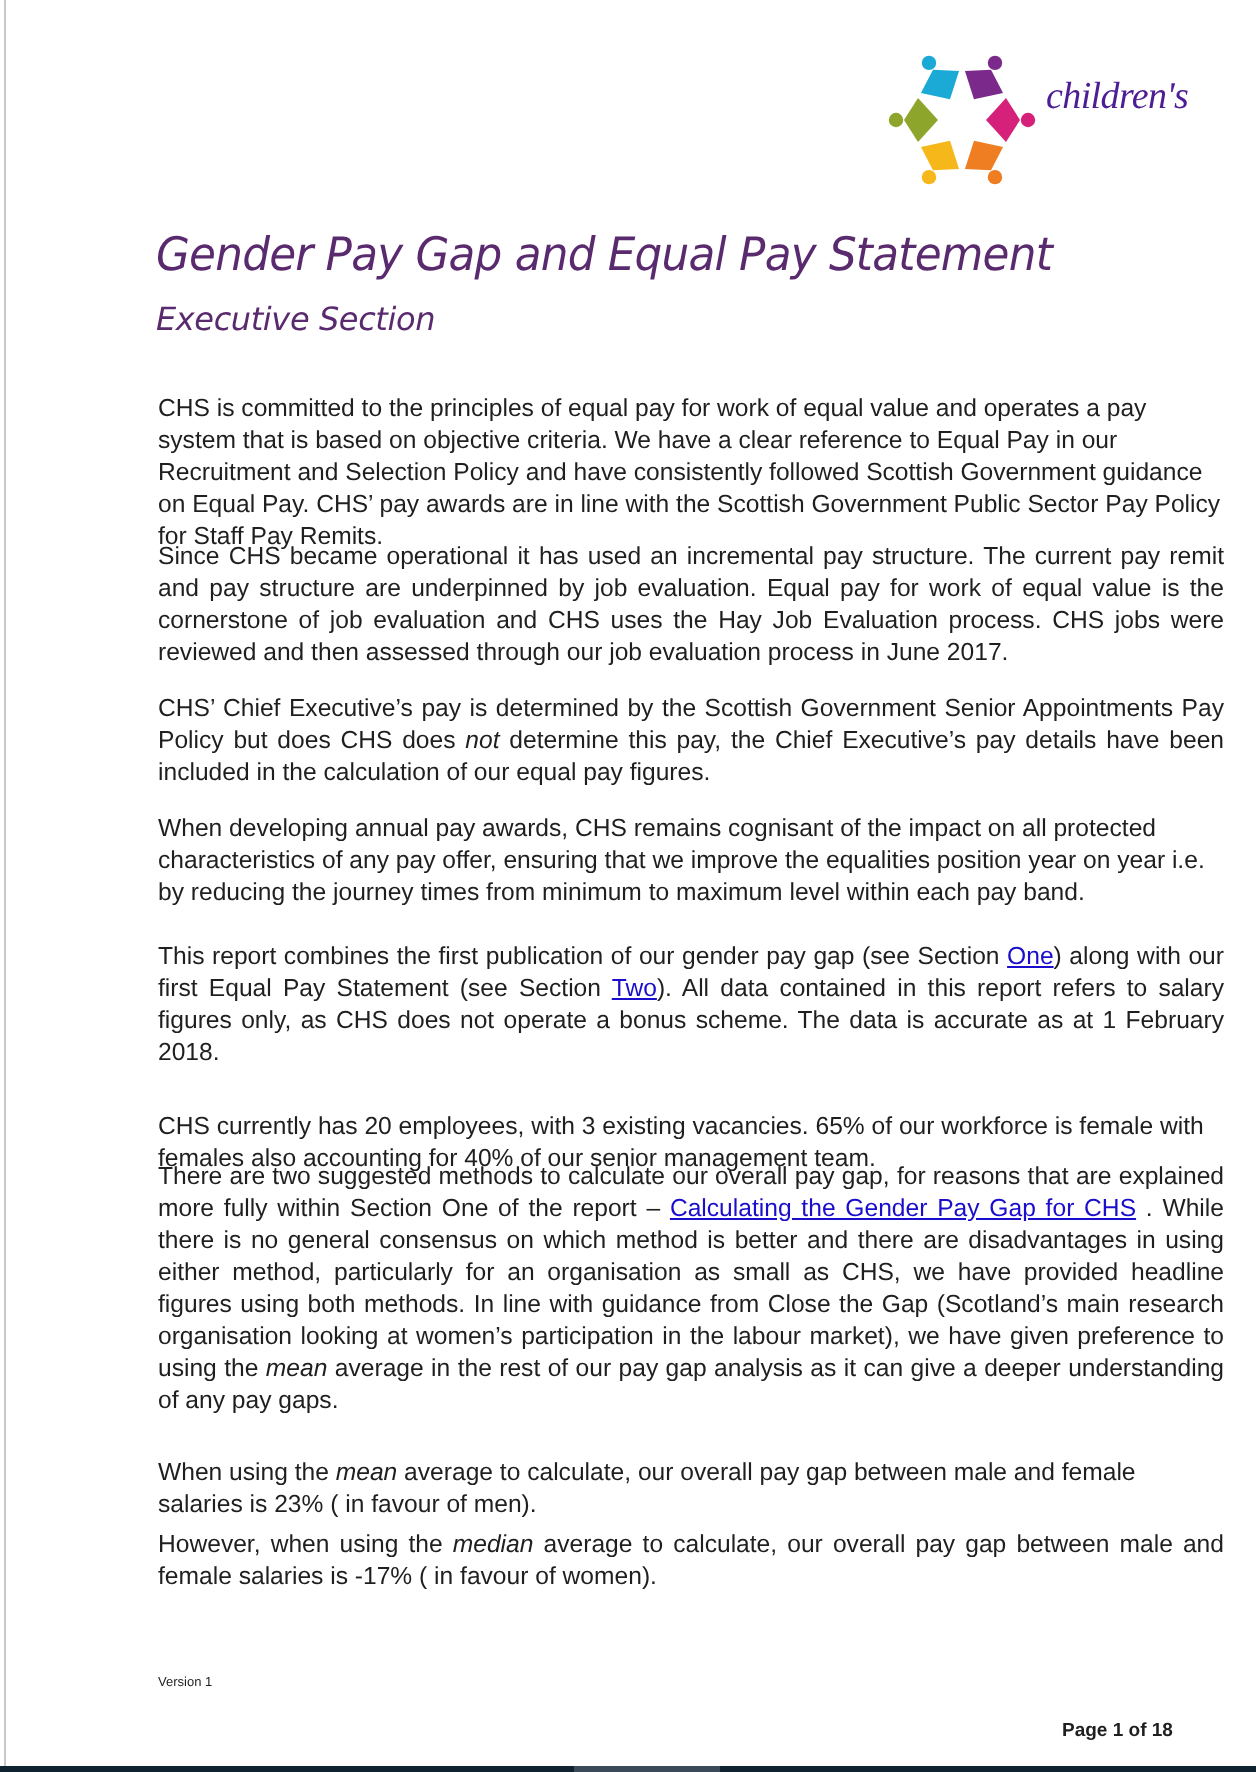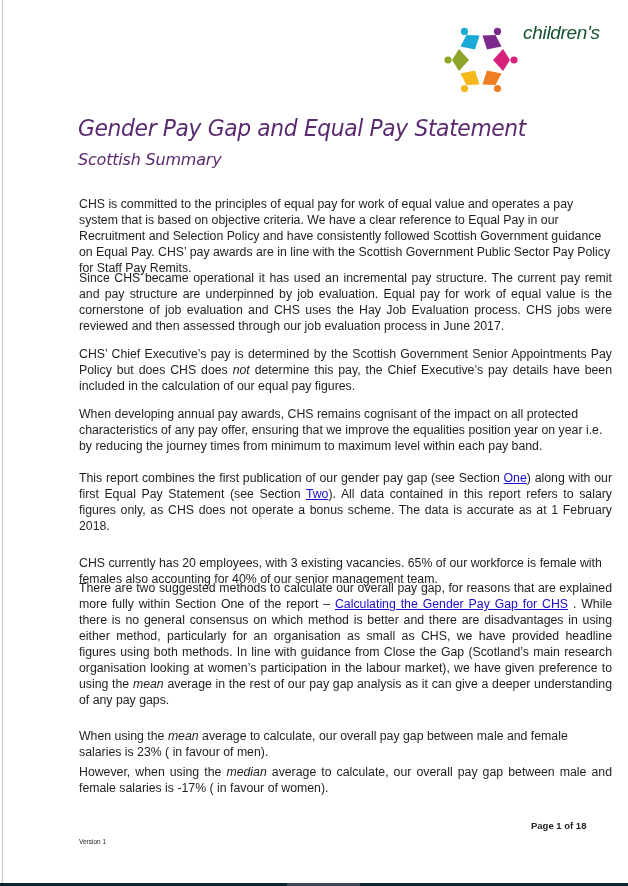--- a/index.html
+++ b/index.html
@@ -56,26 +56,26 @@
     }
     .logo .word {
       position: absolute;
       left: 80px;
       font-family: "DejaVu Sans", sans-serif;
       color: #6d6e71;
       white-space: nowrap;
       letter-spacing: -0.3px;
     }
     .logo .w1 {
-      top: 0;
+      top: 16px;
       font-size: 19px;
-      font-family: Liberation Sans, sans-serif;
+      font-family: Liberation Serif, serif;
       font-style: italic;
       font-weight: normal;
-      color: #14532d;
+      color: #4c1d95;
     }
     .logo .w2 {
       top: 28px;
       font-size: 20px;
       font-weight: bold;
     }
     .logo .w3 {
       top: 50px;
       font-size: 20px;
       font-weight: bold;
@@ -130,21 +130,21 @@
     .p4 { top: 406px; }
     .p5 { top: 470px; }
     .p6 { top: 530px; margin-top: 25px; }
     .p7 { top: 580px; }
     .p8 { top: 728px; }
     .p9 { top: 764px; }
 
     .footer-page {
       position: absolute;
       left: 531px;
-      top: 820px;
+      top: 860px;
       font-size: 9.5px;
       font-weight: bold;
       color: #1f1f1f;
       white-space: nowrap;
     }
     .footer-version {
       position: absolute;
       left: 79px;
       top: 838px;
       font-size: 6.5px;
@@ -184,21 +184,21 @@
         <g>
           <circle cx="5" cy="38.00000000000001" r="3.6" fill="#8ea52b"></circle>
           <polygon points="9,38.00000000000001 15.999999999999998,27 26,38 16.000000000000004,49" fill="#8ea52b"></polygon>
         </g>
       </g>
   </svg>
   <div class="word w1">children's</div>
 </div>
 
 <div class="title">Gender Pay Gap and Equal Pay Statement</div>
-<div class="subtitle">Scottish Summary</div>
+<div class="subtitle">Executive Section</div>
 
 <p class="para p1">CHS is committed to the principles of equal pay for work of equal value and operates a pay system that is based on objective criteria.  We have a clear reference to Equal Pay in our Recruitment and Selection Policy and have consistently followed Scottish Government guidance on Equal Pay.  CHS’ pay awards are in line with the Scottish Government Public Sector Pay Policy for Staff Pay Remits.</p>
 
 <p class="para p2 justify">Since CHS became operational it has used an incremental pay structure.  The current pay remit and pay structure are underpinned by job evaluation.  Equal pay for work of equal value is the cornerstone of job evaluation and CHS uses the Hay Job Evaluation process.  CHS jobs were reviewed and then assessed through our job evaluation process in June 2017.</p>
 
 <p class="para p3 justify"><span>CHS’ Chief Executive’s pay is determined by the Scottish Government Senior Appointments Pay Policy but does CHS does </span><em>not</em><span> determine this pay, the Chief Executive’s pay details have been included in the calculation of our equal pay figures.</span></p>
 
 <p class="para p4">When developing annual pay awards, CHS remains cognisant of the impact on all protected characteristics of any pay offer, ensuring that we improve the equalities position year on year i.e. by reducing the journey times from minimum to maximum level within each pay band.</p>
 
 <p class="para p5 justify"><span>This report combines the first publication of our gender pay gap (see Section </span><a href="#">One</a><span>) along with our first Equal Pay Statement (see Section </span><a href="#">Two</a><span>).  All data contained in this report refers to salary figures only, as CHS does not operate a bonus scheme.  The data is accurate as at 1 February 2018.</span></p>

